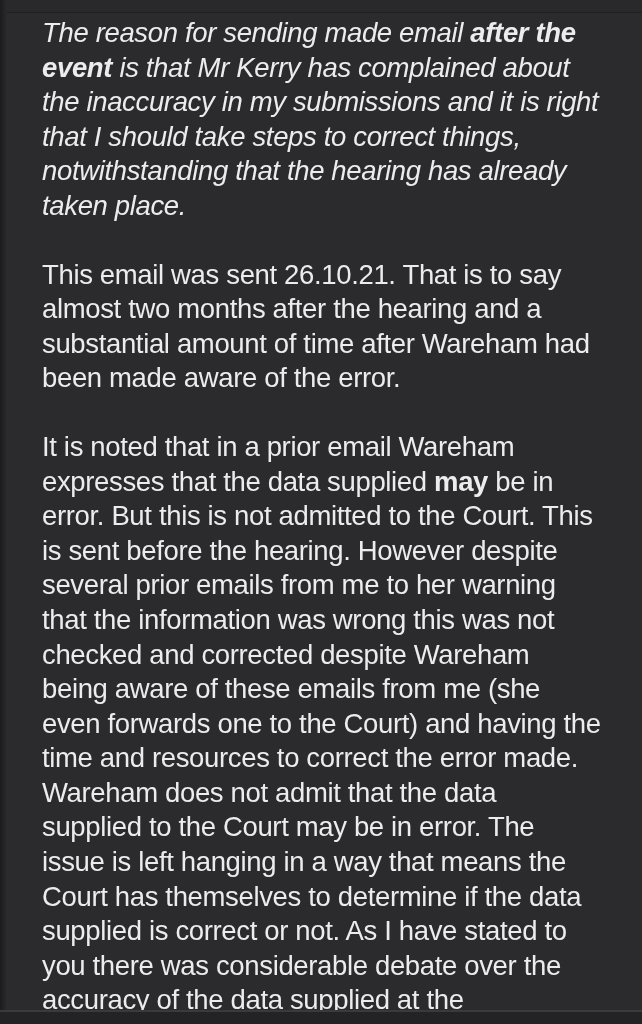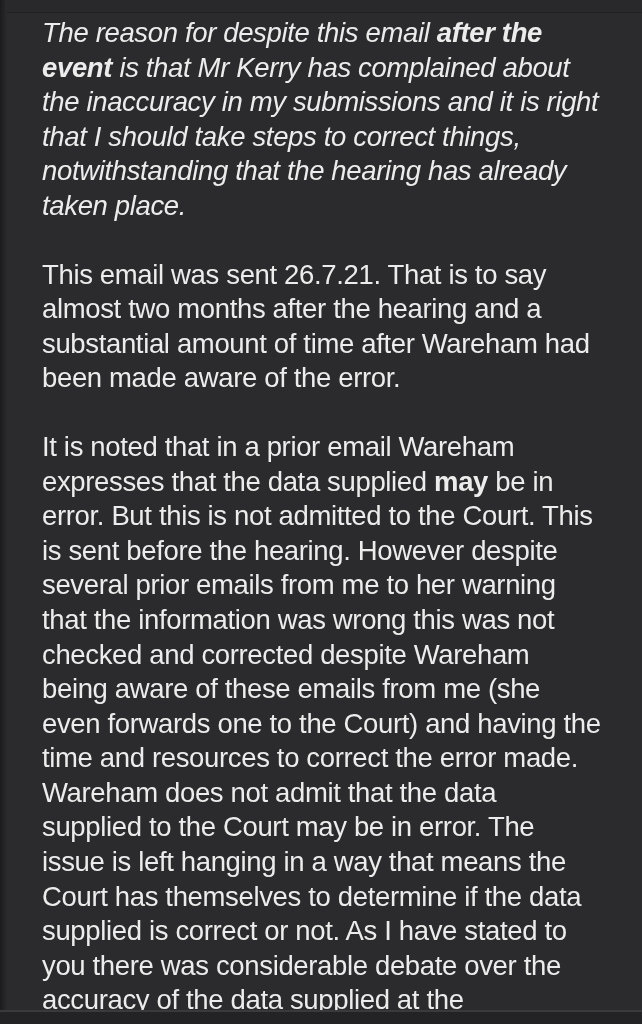--- a/index.html
+++ b/index.html
@@ -62,19 +62,19 @@
     background: #232325;
   }
 </style>
 </head>
 <body>
 
 <div class="edge-top"></div>
 <div class="edge-left"></div>
 
 <main class="doc">
-  <p class="para italic"><span>The reason for despite this email </span><span class="b">after the event</span><span> is that Mr Kerry has complained about the inaccuracy in my submissions and it is right that I should take steps to correct things, notwithstanding that the hearing has already taken place.</span></p>
-  <p class="para"><span>This email was sent 26.7.21. That is to say almost two months after the hearing and a substantial amount of time after Wareham had been made aware of the error.</span></p>
+  <p class="para italic"><span>The reason for sending made email </span><span class="b">after the event</span><span> is that Mr Kerry has complained about the inaccuracy in my submissions and it is right that I should take steps to correct things, notwithstanding that the hearing has already taken place.</span></p>
+  <p class="para"><span>This email was sent 26.10.21. That is to say almost two months after the hearing and a substantial amount of time after Wareham had been made aware of the error.</span></p>
   <p class="para"><span>It is noted that in a prior email Wareham expresses that the data supplied </span><span class="b">may</span><span> be in error. But this is not admitted to the Court. This is sent before the hearing. However despite several prior emails from me to her warning that the information was wrong this was not checked and corrected despite Wareham being aware of these emails from me (she even forwards one to the Court) and having the time and resources to correct the error made. Wareham does not admit that the data supplied to the Court may be in error. The issue is left hanging in a way that means the Court has themselves to determine if the data supplied is correct or not. As I have stated to you there was considerable debate over the accuracy of the data supplied at the</span></p>
 </main>
 
 <div class="bottom-separator"></div>
 <div class="bottom-strip"></div>
 
 </body></html>

